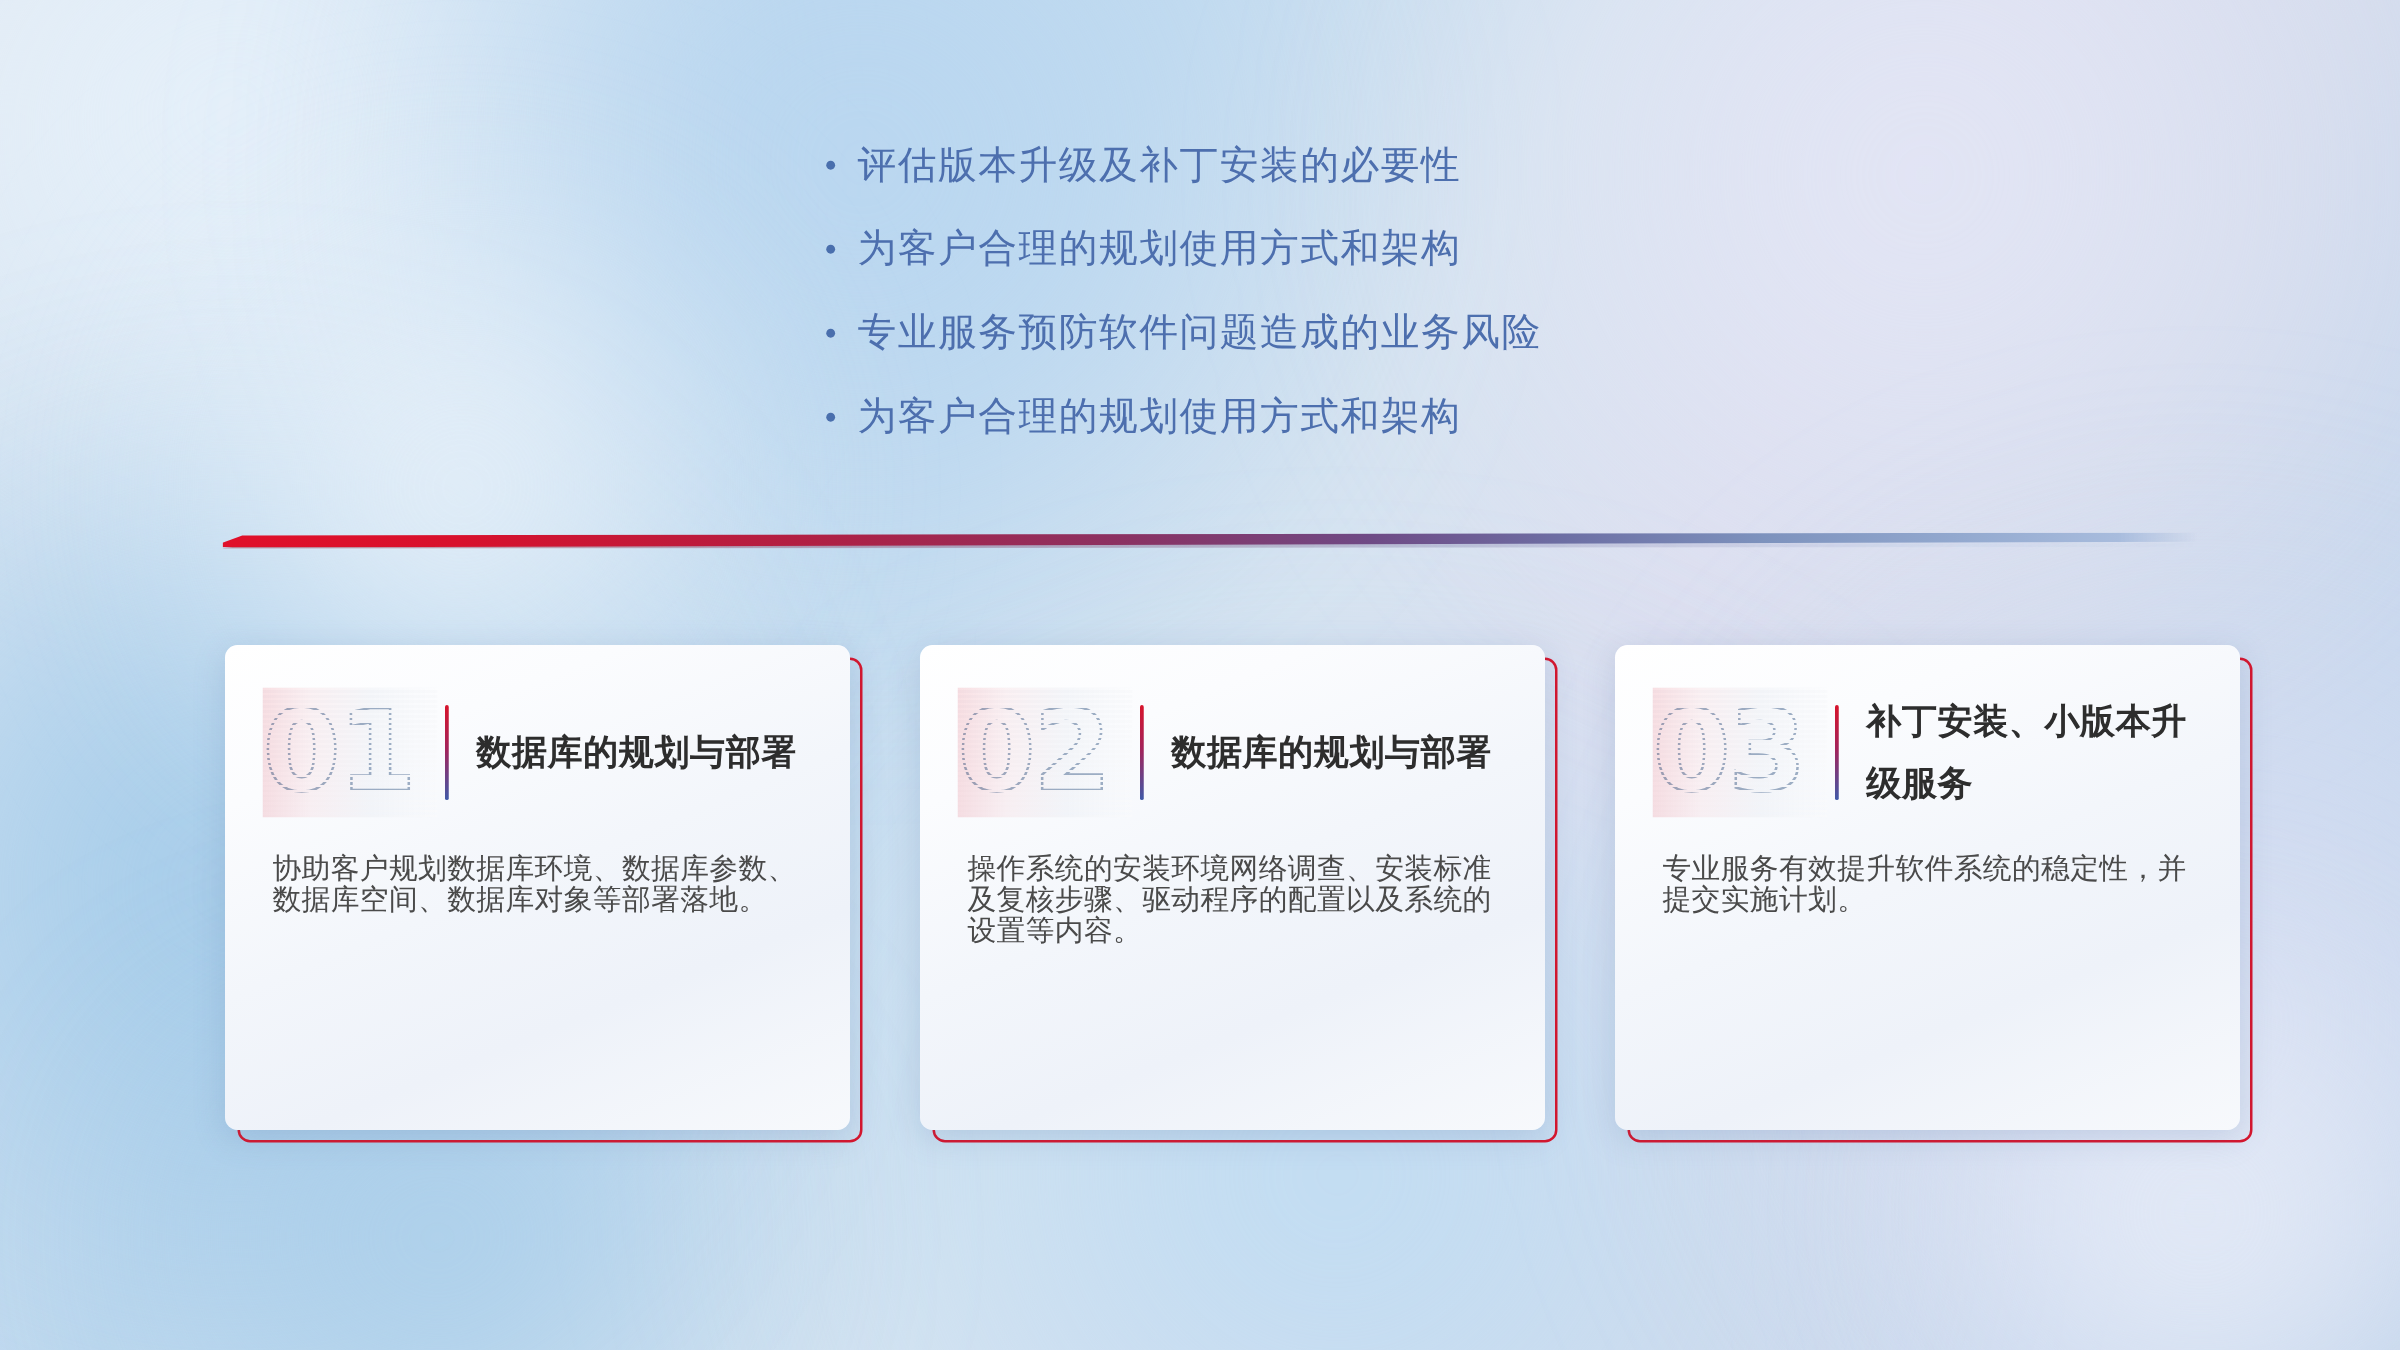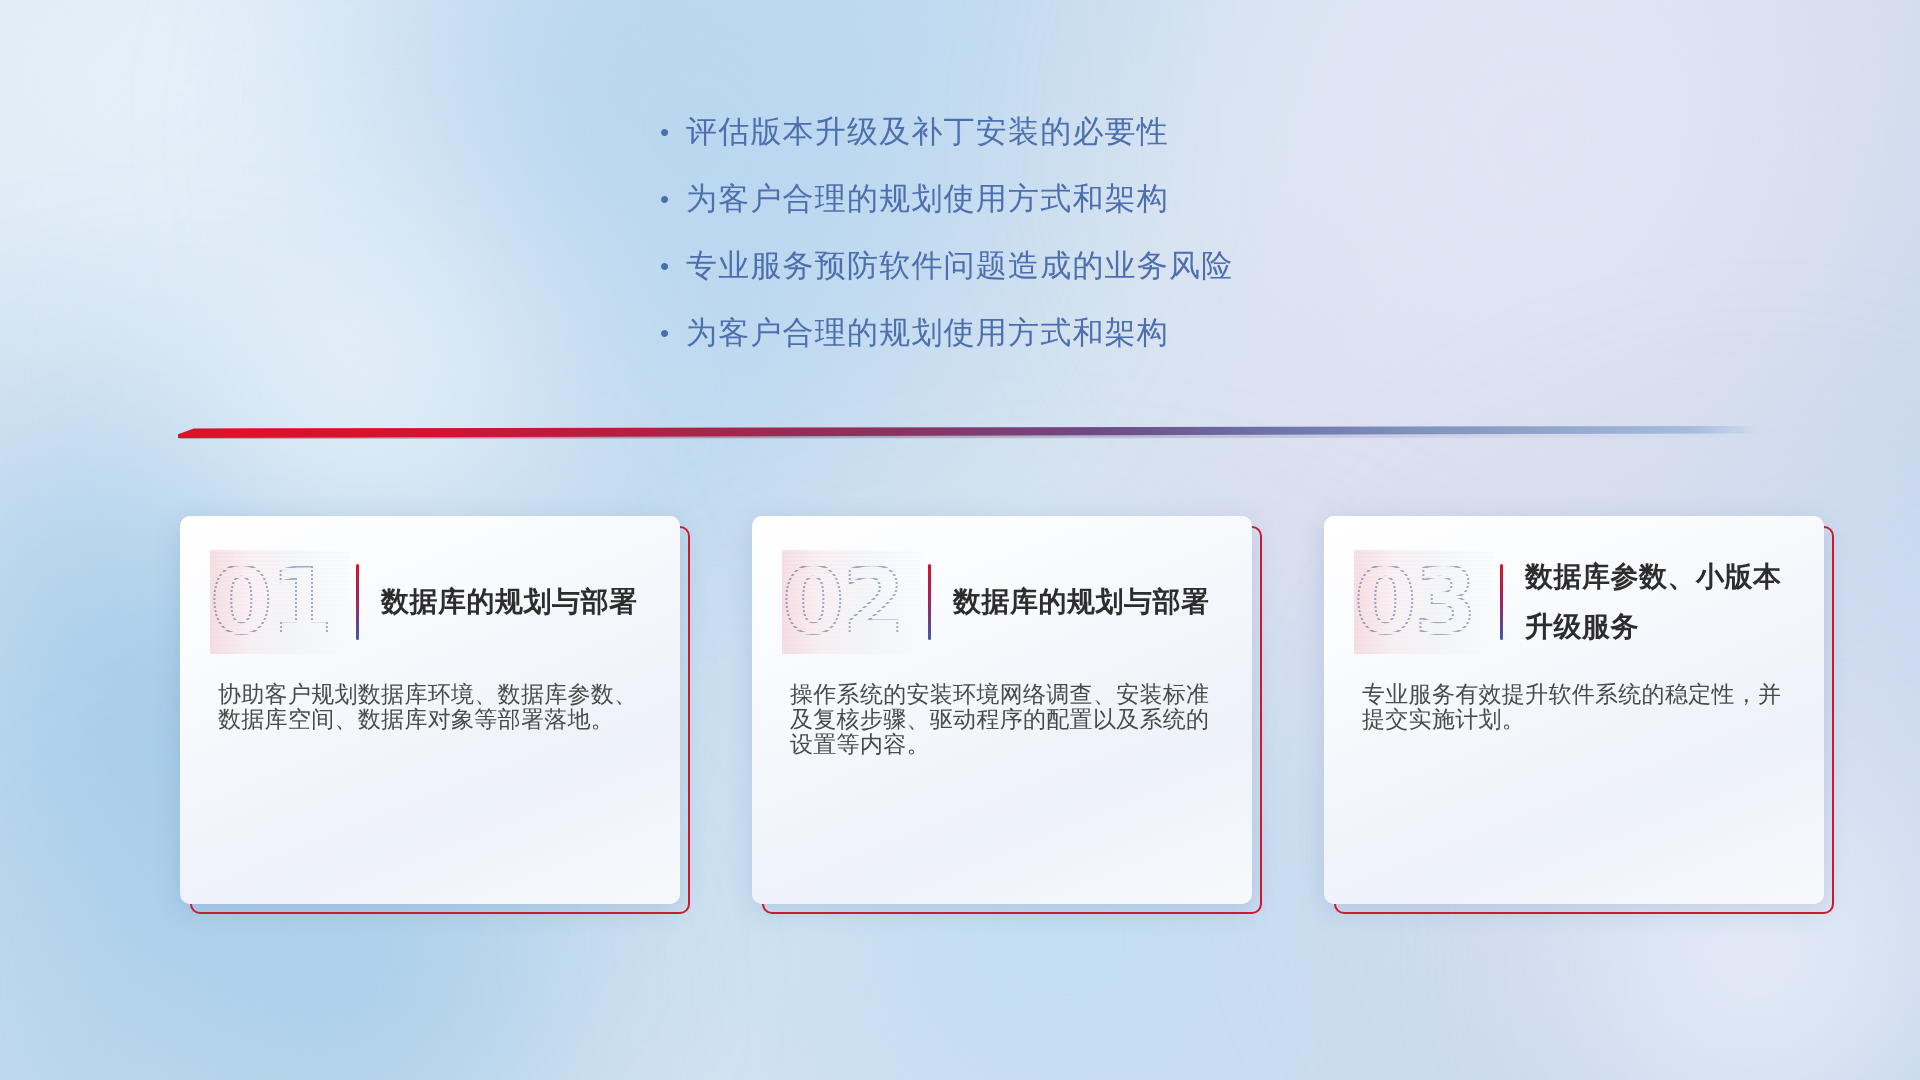--- a/index.html
+++ b/index.html
@@ -79,21 +79,21 @@
     background:linear-gradient(90deg,
        rgba(140,10,28,.45) 0%, rgba(120,30,70,.34) 35%,
        rgba(90,80,140,.24) 62%, rgba(140,170,210,.12) 86%, rgba(160,185,220,0) 100%);
     clip-path:polygon(0 90%, 2% 10%, 100% 0%, 100% 70%, 0 100%);
     filter:blur(1px);
   }
 
   
   .cards{
     position:absolute;left:180px;top:516px;
-    display:flex;gap:72px;
+    display:flex;gap:56px;
   }
   .card-wrap{
     position:relative;width:500px;height:388px;
   }
   
   .card-outline{
     position:absolute;left:10px;top:10px;
     width:100%;height:100%;
     border:2px solid #d7142b;
     border-radius:10px;
@@ -236,21 +236,21 @@
         <div class="card-body">操作系统的安装环境网络调查、安装标准及复核步骤、驱动程序的配置以及系统的设置等内容。</div>
       </div>
     </div>
 
     <div class="card-wrap">
       <div class="card-outline"></div>
       <div class="card">
         <div class="card-top">
           <div class="card-num">03<span class="card-num-mask"></span><span class="card-num-tint"></span></div>
           <div class="card-bar"></div>
-          <div class="card-title">数据库参数、小版本升级服务</div>
+          <div class="card-title">补丁安装、小版本升级服务</div>
         </div>
         <div class="card-body">专业服务有效提升软件系统的稳定性，并提交实施计划。</div>
       </div>
     </div>
 
   </div>
 
 </div>
 
 </body></html>

